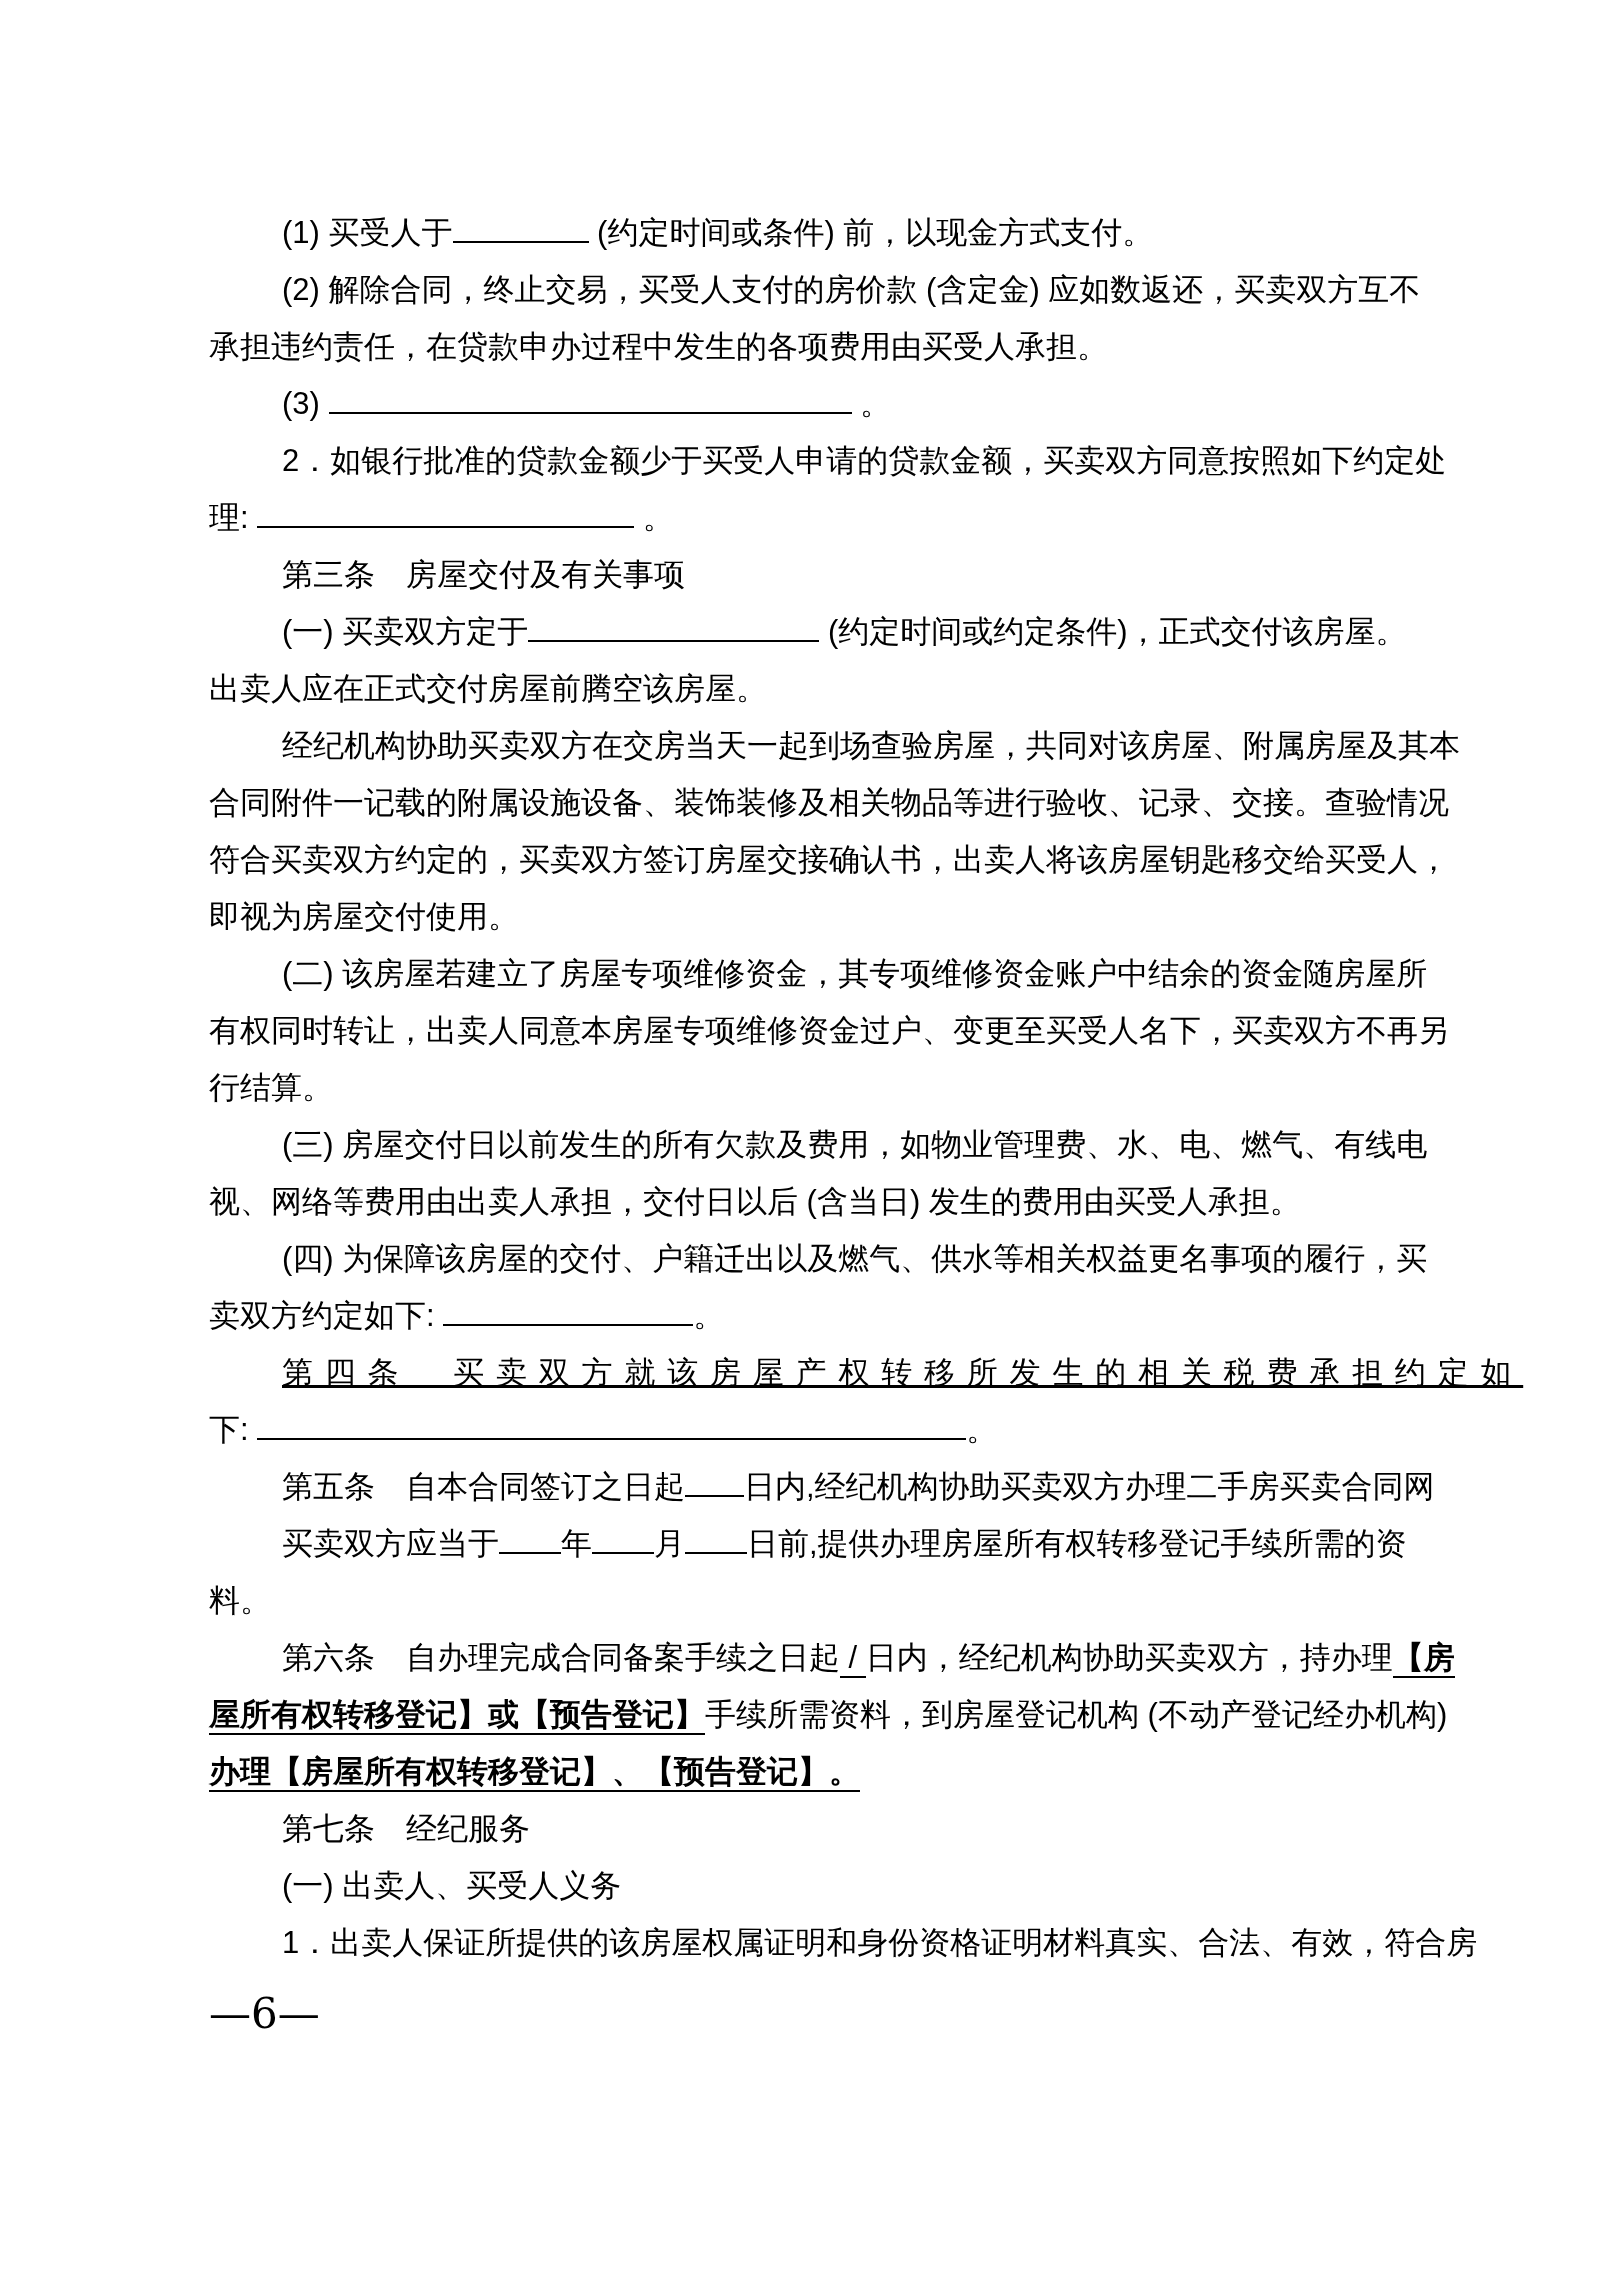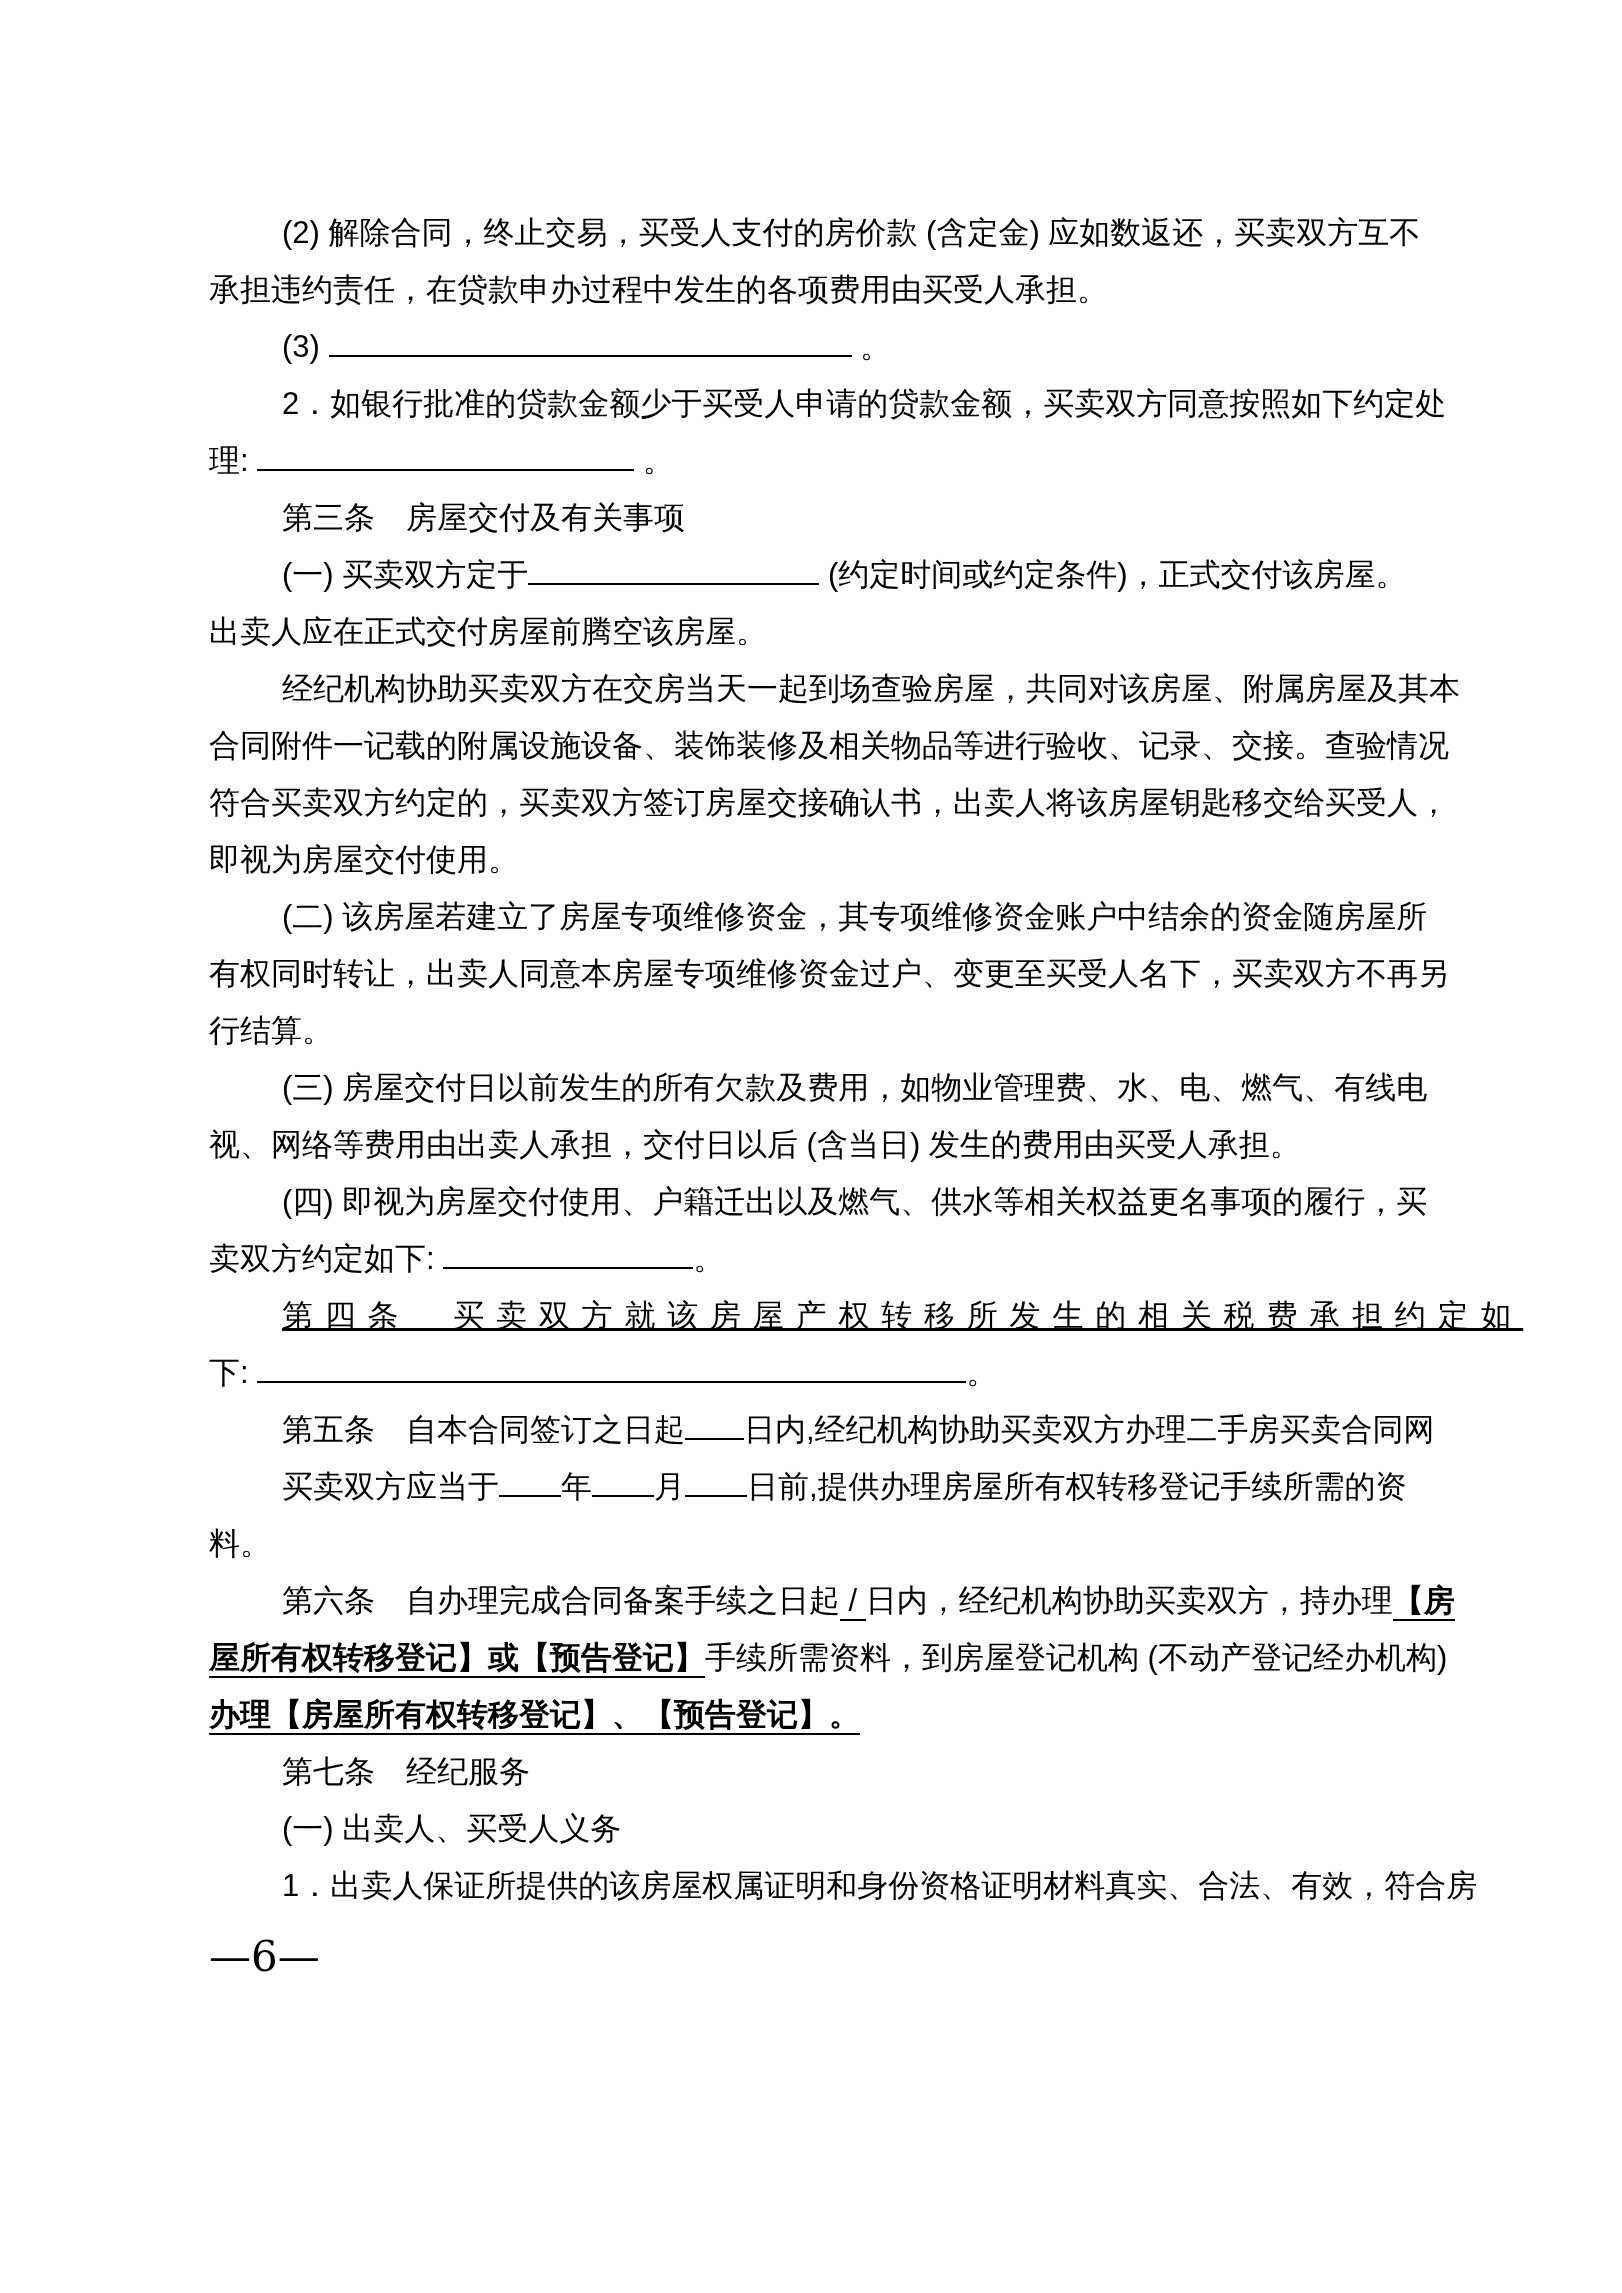--- a/index.html
+++ b/index.html
@@ -22,38 +22,39 @@
     margin-top:14.5px;
     font-family:"DejaVu Serif","Liberation Serif",serif;
     font-size:42px;line-height:55px;letter-spacing:0;
   }
 </style>
 </head>
 <body>
 
 <div class="doc">
 
+  <div class="line indent"><span>(1) 买受人于</span><span class="blank" style="width: 136px;"></span><span> (约定时间或条件) 前，以现金方式支付。</span></div>
     <div class="line indent"><span>(2) 解除合同，终止交易，买受人支付的房价款 (含定金) 应如数返还，买卖双方互不</span></div>
     <div class="line"><span>承担违约责任，在贷款申办过程中发生的各项费用由买受人承担。</span></div>
     <div class="line indent"><span>(3) </span><span class="blank" style="width: 523px;"></span><span> 。</span></div>
     <div class="line indent"><span>2．如银行批准的贷款金额少于买受人申请的贷款金额，买卖双方同意按照如下约定处</span></div>
     <div class="line"><span>理: </span><span class="blank" style="width: 377px;"></span><span> 。</span></div>
     <div class="line indent"><span>第三条　房屋交付及有关事项</span></div>
     <div class="line indent"><span>(一) 买卖双方定于</span><span class="blank" style="width: 291px;"></span><span> (约定时间或约定条件)，正式交付该房屋。</span></div>
     <div class="line"><span>出卖人应在正式交付房屋前腾空该房屋。</span></div>
     <div class="line indent"><span>经纪机构协助买卖双方在交房当天一起到场查验房屋，共同对该房屋、附属房屋及其本</span></div>
     <div class="line"><span>合同附件一记载的附属设施设备、装饰装修及相关物品等进行验收、记录、交接。查验情况</span></div>
     <div class="line"><span>符合买卖双方约定的，买卖双方签订房屋交接确认书，出卖人将该房屋钥匙移交给买受人，</span></div>
     <div class="line"><span>即视为房屋交付使用。</span></div>
     <div class="line indent"><span>(二) 该房屋若建立了房屋专项维修资金，其专项维修资金账户中结余的资金随房屋所</span></div>
     <div class="line"><span>有权同时转让，出卖人同意本房屋专项维修资金过户、变更至买受人名下，买卖双方不再另</span></div>
     <div class="line"><span>行结算。</span></div>
     <div class="line indent"><span>(三) 房屋交付日以前发生的所有欠款及费用，如物业管理费、水、电、燃气、有线电</span></div>
     <div class="line"><span>视、网络等费用由出卖人承担，交付日以后 (含当日) 发生的费用由买受人承担。</span></div>
-    <div class="line indent"><span>(四) 即视为房屋交付使用、户籍迁出以及燃气、供水等相关权益更名事项的履行，买</span></div>
+    <div class="line indent"><span>(四) 为保障该房屋的交付、户籍迁出以及燃气、供水等相关权益更名事项的履行，买</span></div>
     <div class="line"><span>卖双方约定如下: </span><span class="blank" style="width: 250px;"></span><span>。</span></div>
     <div class="line indent spread"><span>第四条　买卖双方就该房屋产权转移所发生的相关税费承担约定如</span></div>
     <div class="line"><span>下: </span><span class="blank" style="width: 709px;"></span><span>。</span></div>
     <div class="line indent"><span>第五条　自本合同签订之日起</span><span class="blank" style="width: 59px;"></span><span>日内,经纪机构协助买卖双方办理二手房买卖合同网</span></div>
     <div class="line indent"><span>买卖双方应当于</span><span class="blank" style="width: 62px;"></span><span>年</span><span class="blank" style="width: 62px;"></span><span>月</span><span class="blank" style="width: 62px;"></span><span>日前,提供办理房屋所有权转移登记手续所需的资</span></div>
     <div class="line"><span>料。</span></div>
     <div class="line indent"><span>第六条　自办理完成合同备案手续之日起</span><span class="u"> / </span><span>日内，经纪机构协助买卖双方，持办理</span><span class="bu">【房</span></div>
     <div class="line"><span class="bu">屋所有权转移登记】或【预告登记】</span><span>手续所需资料，到房屋登记机构 (不动产登记经办机构)</span></div>
     <div class="line"><span class="bu">办理【房屋所有权转移登记】、【预告登记】。</span></div>
     <div class="line indent"><span>第七条　经纪服务</span></div>

